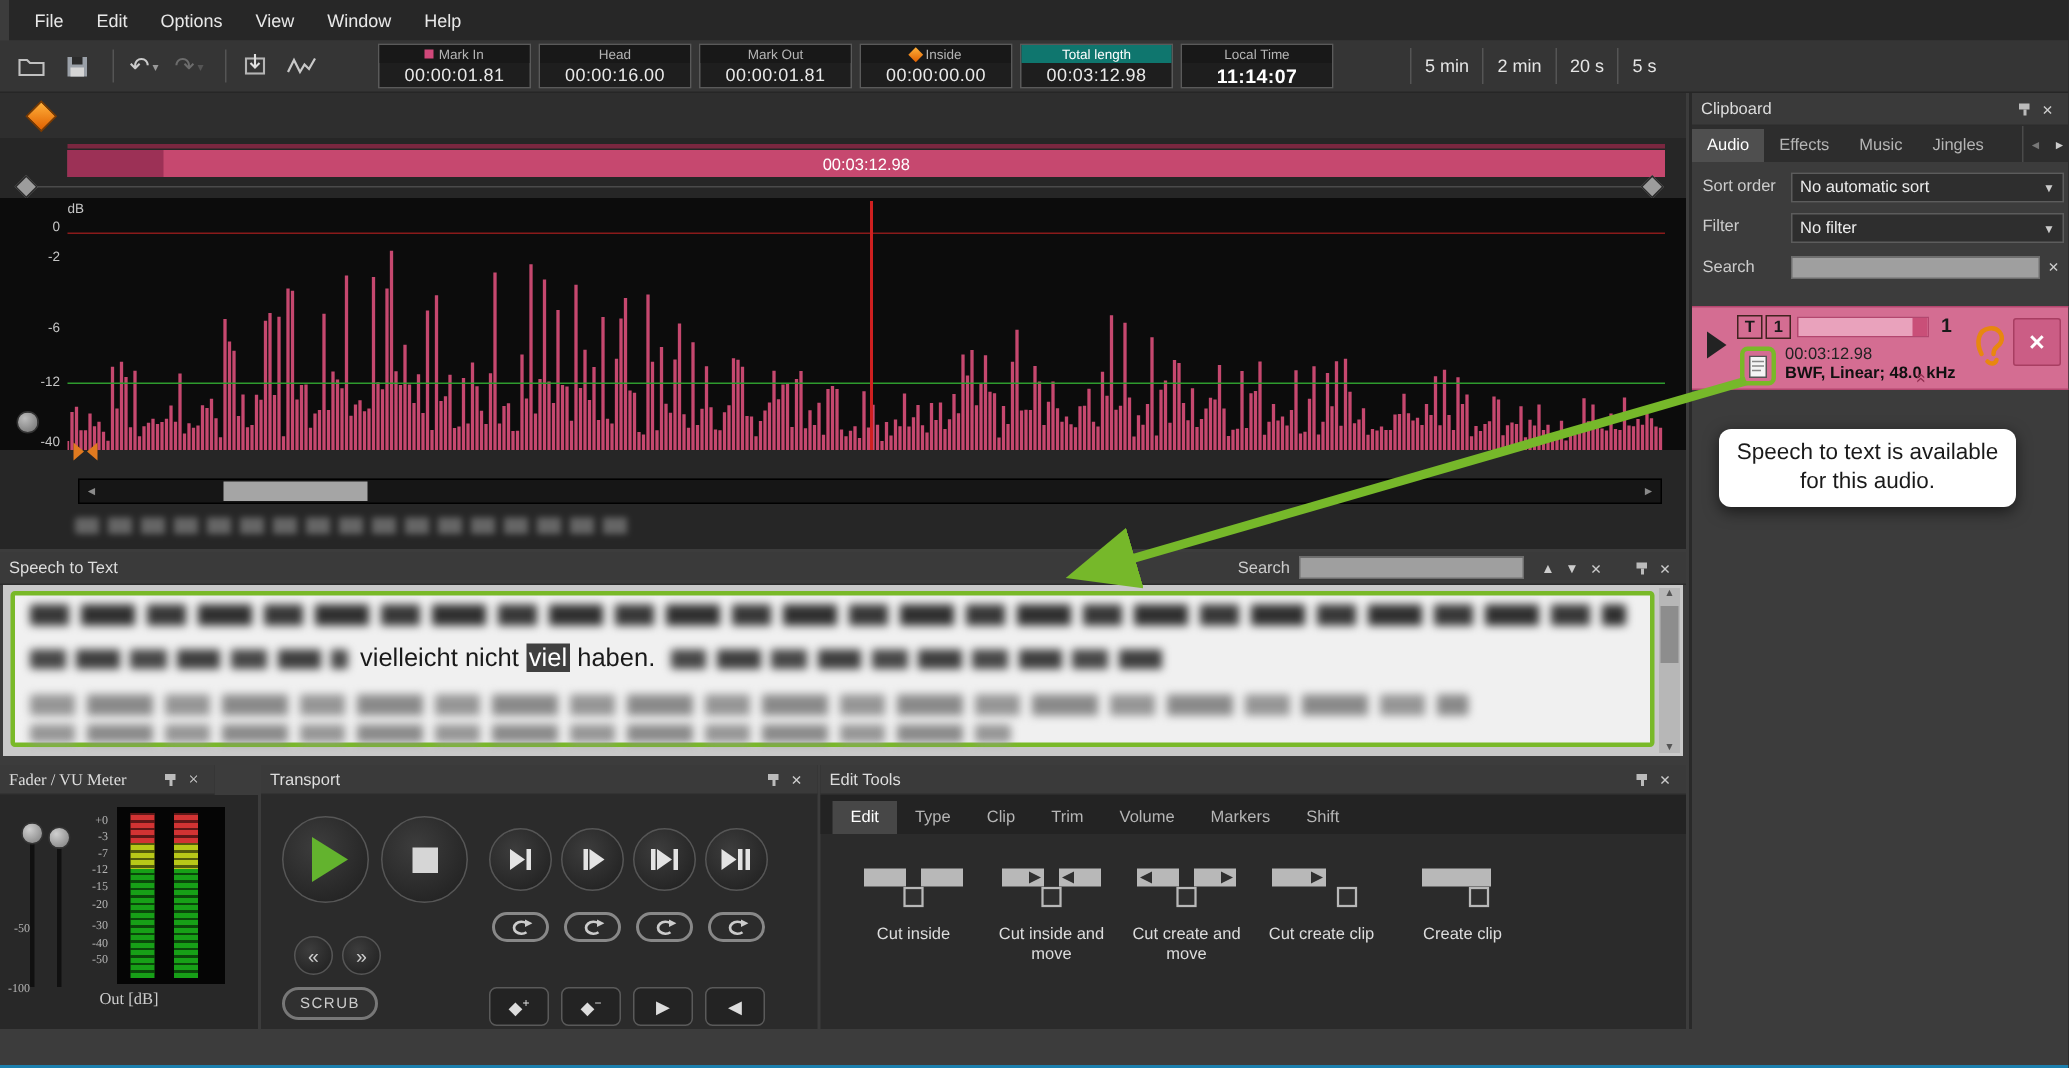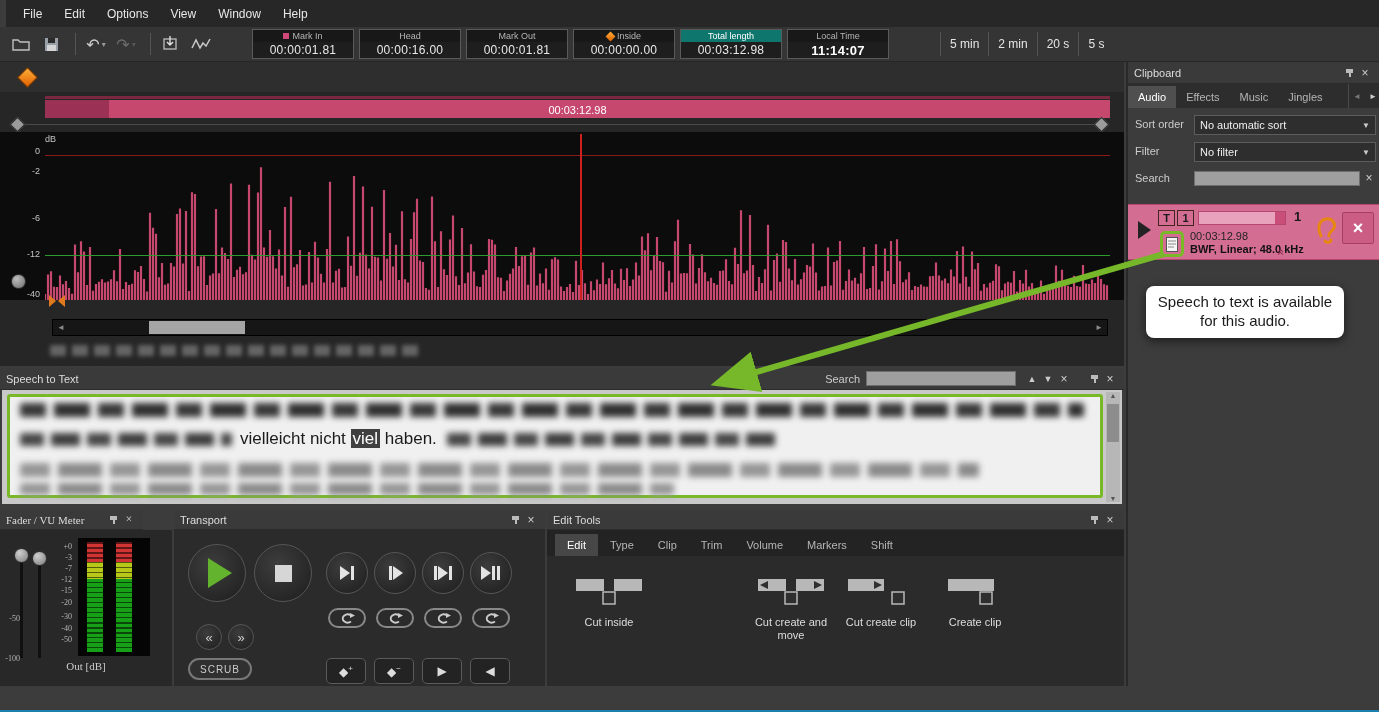--- a/index.html
+++ b/index.html
@@ -393,20 +393,30 @@
       <span class="tab">Shift</span>
     </div>
     <div class="toolbtn" style="left:18px;">
       <svg width="70" height="32">
           <rect x="2" y="5" width="28" height="12" fill="#b8b8b8"></rect>
           <rect x="40" y="5" width="28" height="12" fill="#b8b8b8"></rect>
           <rect x="29" y="18" width="12" height="12" fill="#2f2f2f" stroke="#b8b8b8" stroke-width="1.5"></rect>
         </svg>
       <div class="toollab">Cut inside</div>
     </div>
+    <div class="toolbtn" style="left:110px;">
+      <svg width="70" height="32">
+          <rect x="2" y="5" width="28" height="12" fill="#b8b8b8"></rect>
+          <rect x="40" y="5" width="28" height="12" fill="#b8b8b8"></rect>
+          <path d="M20 7 L28 11 L20 15 Z" fill="#2f2f2f"></path>
+          <path d="M50 7 L42 11 L50 15 Z" fill="#2f2f2f"></path>
+          <rect x="29" y="18" width="12" height="12" fill="#2f2f2f" stroke="#b8b8b8" stroke-width="1.5"></rect>
+        </svg>
+      <div class="toollab">Cut inside and move</div>
+    </div>
     <div class="toolbtn" style="left:200px;">
       <svg width="70" height="32">
           <rect x="2" y="5" width="28" height="12" fill="#b8b8b8"></rect>
           <rect x="40" y="5" width="28" height="12" fill="#b8b8b8"></rect>
           <path d="M12 7 L4 11 L12 15 Z" fill="#2f2f2f"></path>
           <path d="M58 7 L66 11 L58 15 Z" fill="#2f2f2f"></path>
           <rect x="29" y="18" width="12" height="12" fill="#2f2f2f" stroke="#b8b8b8" stroke-width="1.5"></rect>
         </svg>
       <div class="toollab">Cut create and move</div>
     </div>

